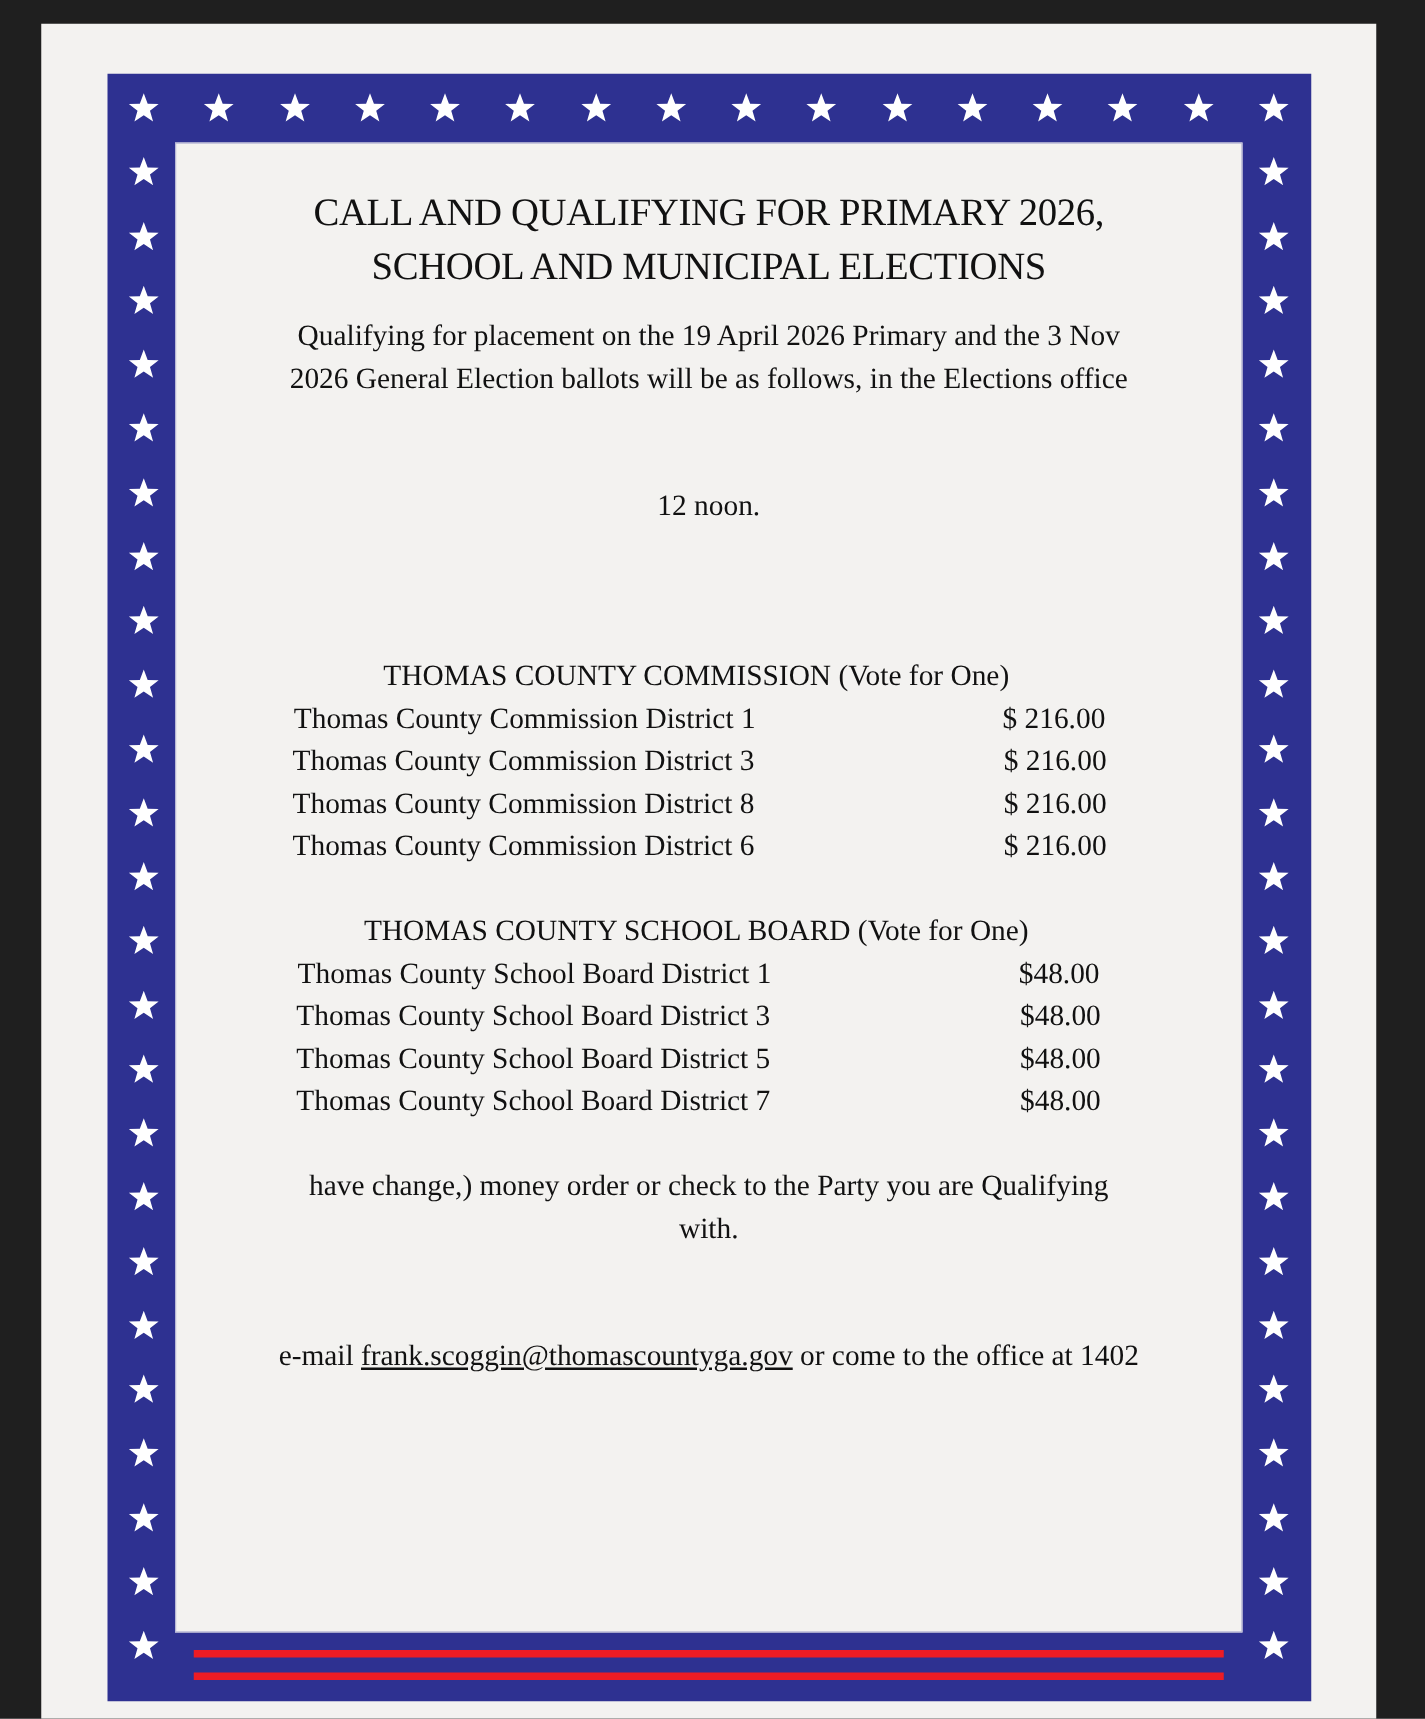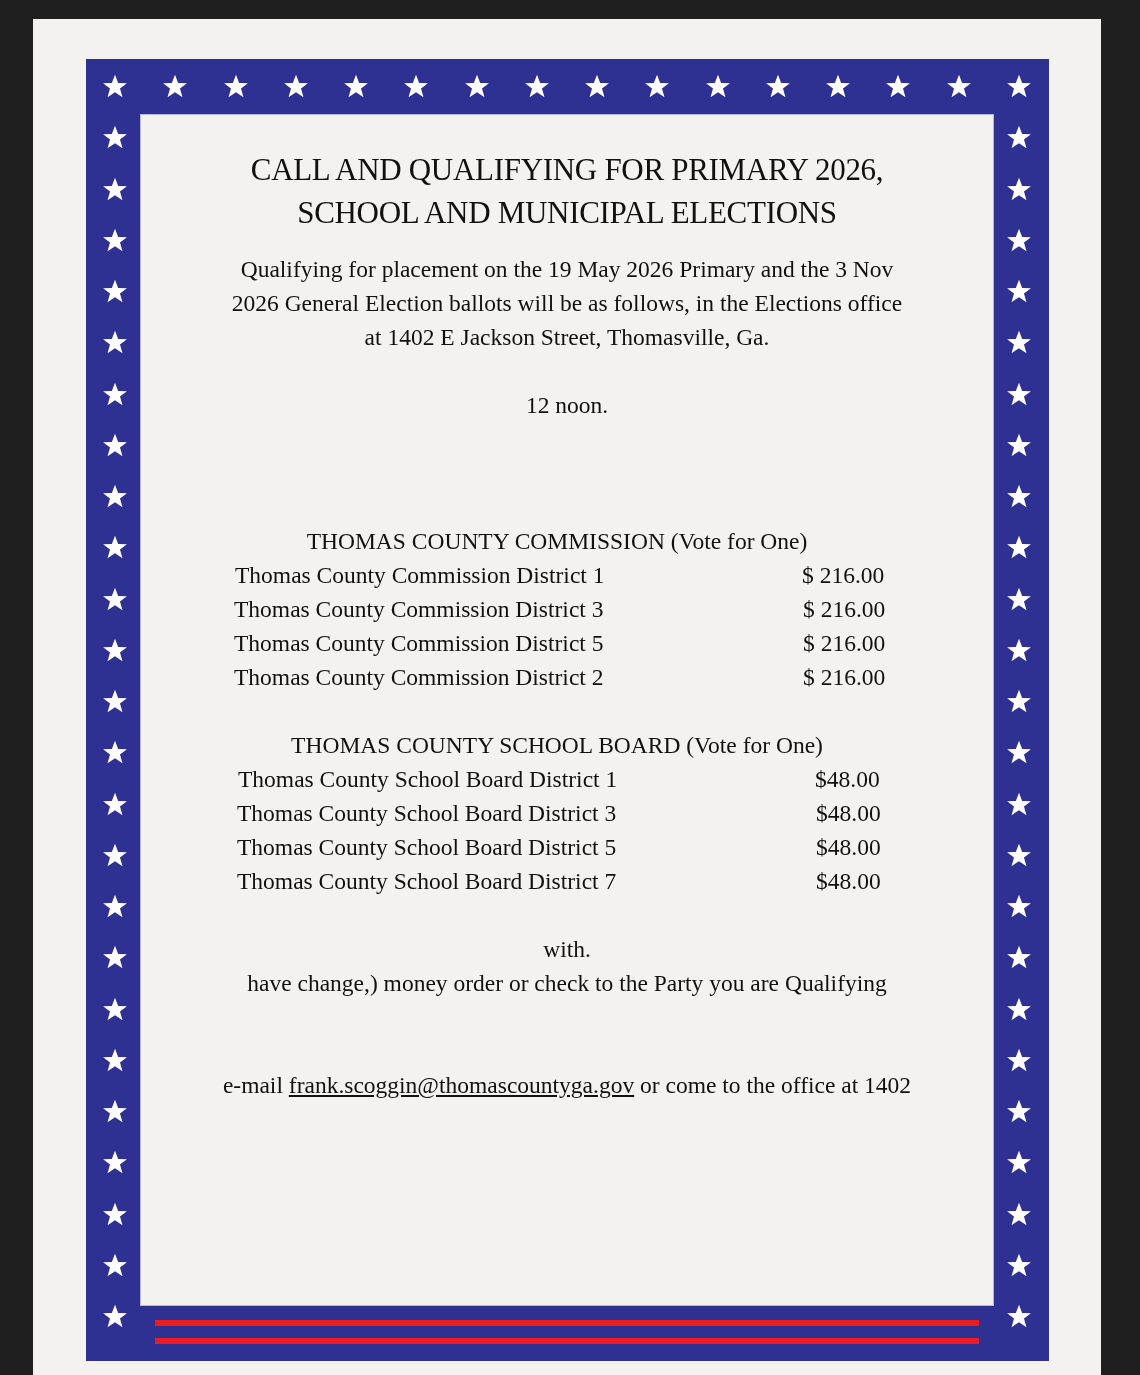--- a/index.html
+++ b/index.html
@@ -383,45 +383,44 @@
 <div class="stripe" style="top:1320px"></div>
 <div class="stripe" style="top:1338px"></div>
 
 <div class="content">
   <div class="title">
     <div>CALL AND QUALIFYING FOR PRIMARY 2026,</div>
     <div>SCHOOL AND MUNICIPAL ELECTIONS</div>
   </div>
 
   <div class="para" style="top:138px">
-    <div>Qualifying for placement on the 19 May 2026 Primary and the 3 Nov</div>
+    <div>Qualifying for placement on the 19 April 2026 Primary and the 3 Nov</div>
     <div>2026 General Election ballots will be as follows, in the Elections office</div>
-    <div>at 1402 E Jackson Street, Thomasville, Ga.</div>
   </div>
 
   <div class="para" style="top:274px">
     <div>12 noon.</div>
   </div>
 
   <div class="section-head" style="top:410px; left:-10px">THOMAS COUNTY COMMISSION (Vote for One)</div>
   <div>
     <div class="row" style="top:444px; left:0">
       <span class="label" style="left:95px">Thomas County Commission District 1</span>
       <span class="fee" style="left:662px">$ 216.00</span>
     </div>
     <div class="row" style="top:478px; left:0">
       <span class="label" style="left:94px">Thomas County Commission District 3</span>
       <span class="fee" style="left:663px">$ 216.00</span>
     </div>
     <div class="row" style="top:512px; left:0">
-      <span class="label" style="left:94px">Thomas County Commission District 5</span>
+      <span class="label" style="left:94px">Thomas County Commission District 8</span>
       <span class="fee" style="left:663px">$ 216.00</span>
     </div>
     <div class="row" style="top:546px; left:0">
-      <span class="label" style="left:94px">Thomas County Commission District 2</span>
+      <span class="label" style="left:94px">Thomas County Commission District 6</span>
       <span class="fee" style="left:663px">$ 216.00</span>
     </div>
   </div>
 
   <div class="section-head" style="top:614px; left:-10px">THOMAS COUNTY SCHOOL BOARD (Vote for One)</div>
   <div>
     <div class="row" style="top:648px; left:0">
       <span class="label" style="left:98px">Thomas County School Board District 1</span>
       <span class="fee" style="left:675px">$48.00</span>
     </div>
@@ -433,22 +432,22 @@
       <span class="label" style="left:97px">Thomas County School Board District 5</span>
       <span class="fee" style="left:676px">$48.00</span>
     </div>
     <div class="row" style="top:750px; left:0">
       <span class="label" style="left:97px">Thomas County School Board District 7</span>
       <span class="fee" style="left:676px">$48.00</span>
     </div>
   </div>
 
   <div class="para" style="top:818px">
+    <div>have change,) money order or check to the Party you are Qualifying</div>
     <div>with.</div>
-    <div>have change,) money order or check to the Party you are Qualifying</div>
   </div>
 
   <div class="para" style="top:954px">
     <div>
       <span style="white-space:pre">e-mail </span><a class="email" href="#">frank.scoggin@thomascountyga.gov</a><span style="white-space:pre"> or come to the office at 1402</span>
     </div>
   </div>
 </div>
 
 </body></html>

